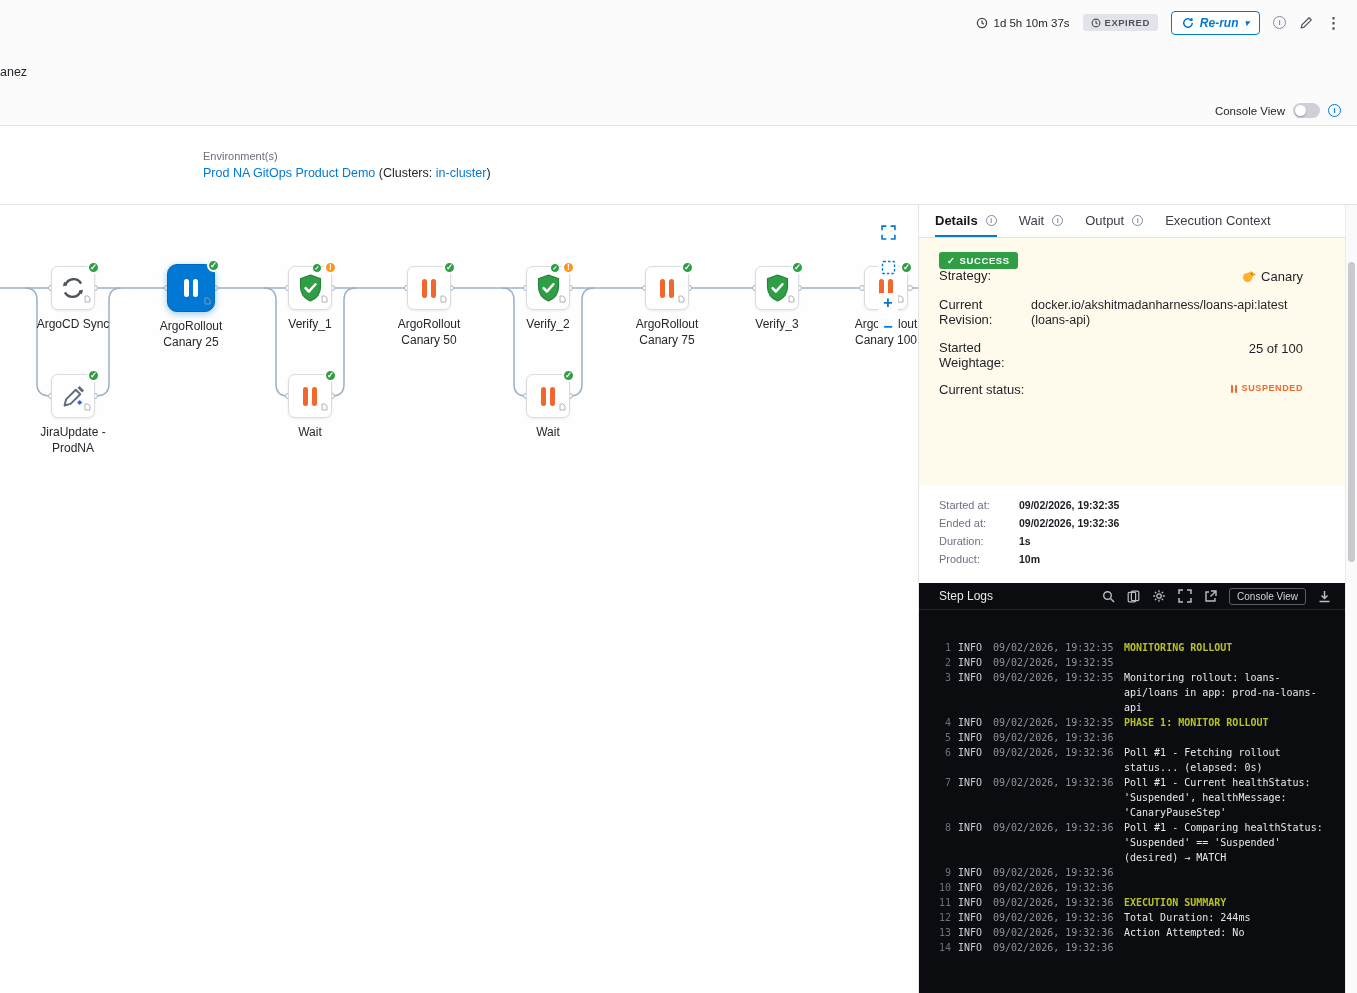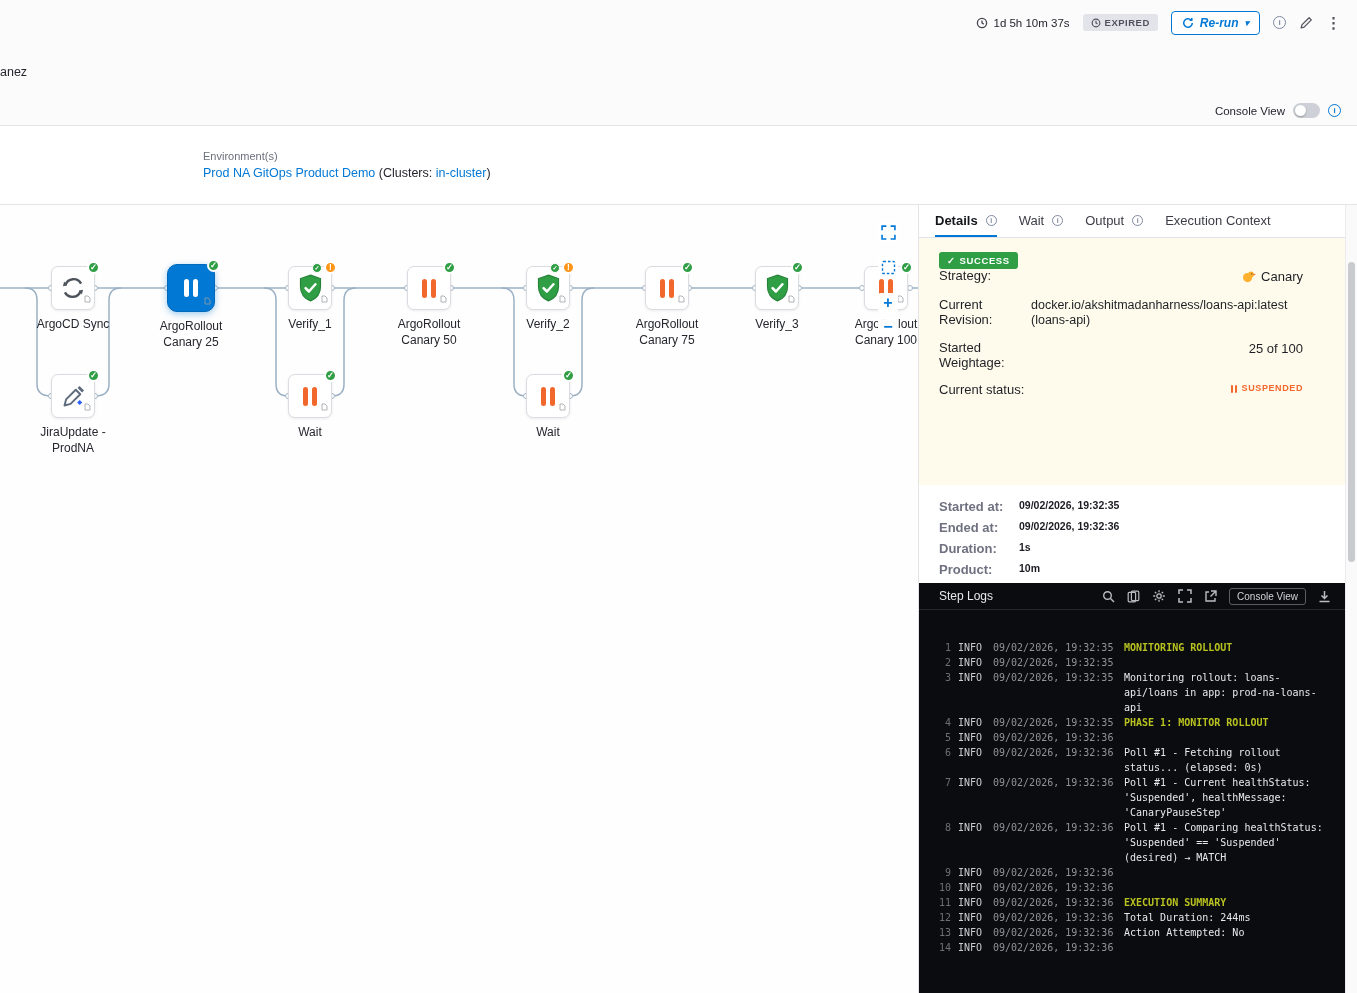--- a/index.html
+++ b/index.html
@@ -87,21 +87,21 @@
   .field-row{display:flex;align-items:flex-start;margin-bottom:13px;font-size:13px;color:#1f2026;}
   .flabel{width:92px;flex:none;line-height:1.15;}
   .val{flex:1;line-height:1.2;font-size:12.5px;}
   .val.right{font-size:13px;display:flex;align-items:center;justify-content:flex-end;gap:5px;}
   .val.suspended{color:#f2682c;font-size:9px;font-weight:bold;letter-spacing:.6px;}
   .sus-bars{display:inline-flex;gap:2px;}
   .sus-bars i{display:block;width:2px;height:8px;background:#f2682c;border-radius:1px;}
 
   .timing{height:98px;flex:none;padding:14px 20px 0 20px;background:#fff;}
   .trow{display:grid;grid-template-columns:80px 1fr;margin-bottom:6px;}
-  .tlabel{font-size:13px;font-weight:bold;color:#6f7180;}
+  .tlabel{font-size:11px;font-weight:normal;color:#6f7180;}
   .tval{font-size:10.5px;font-weight:bold;color:#1b1c22;}
 
   .logs{flex:1;background:#0b0c10;display:flex;flex-direction:column;overflow:hidden;}
   .logs-header{height:27px;flex:none;display:flex;align-items:center;padding:0 14px 0 20px;
                border-bottom:1px solid #26272e;color:#e8e9eb;font-size:12px;}
   .logs-tools{margin-left:auto;display:flex;align-items:center;gap:12px;color:#b9bcc2;}
   .logs-tools .tool{display:inline-flex;align-items:center;cursor:pointer;}
   .console-btn{border:1px solid #5a5c64;color:#cfd2d8;font-size:10px;padding:2px 7px;border-radius:3px;
                background:transparent;cursor:pointer;font-family:"Liberation Sans",sans-serif;white-space:nowrap;}
   .log-body{flex:1;padding:30px 12px 10px 18px;font-family:"DejaVu Sans Mono","Liberation Mono",monospace;

